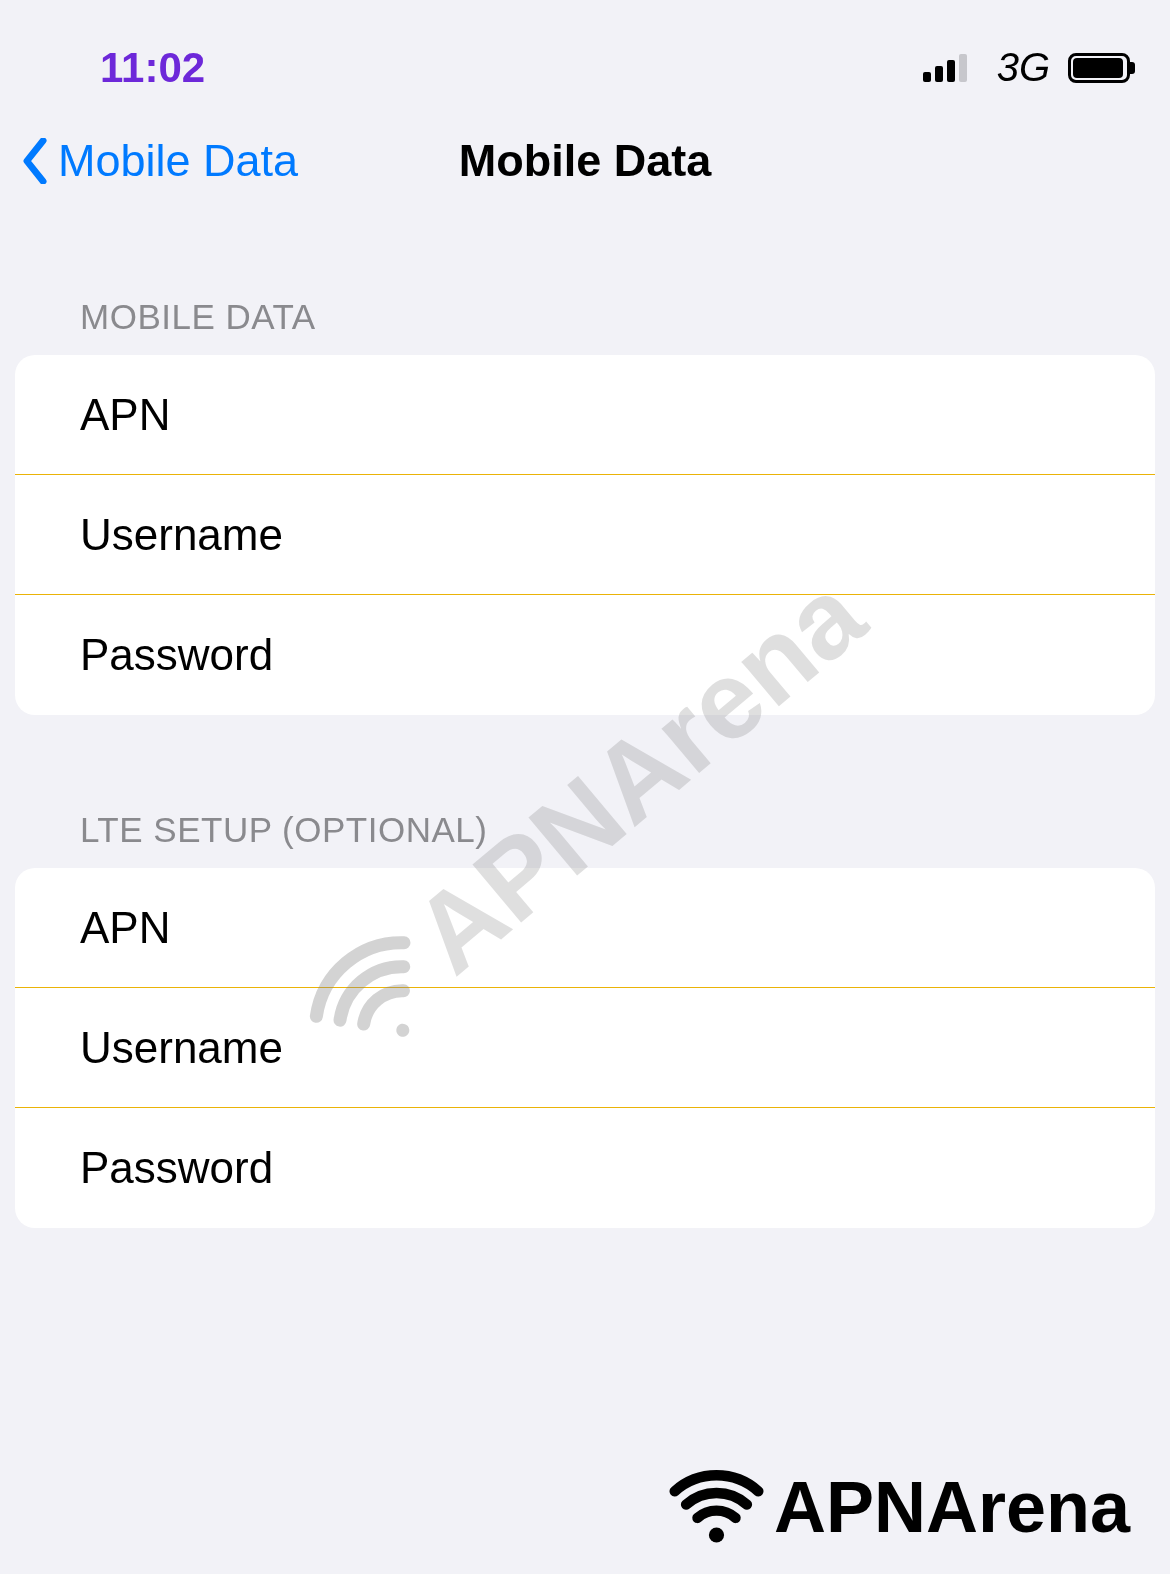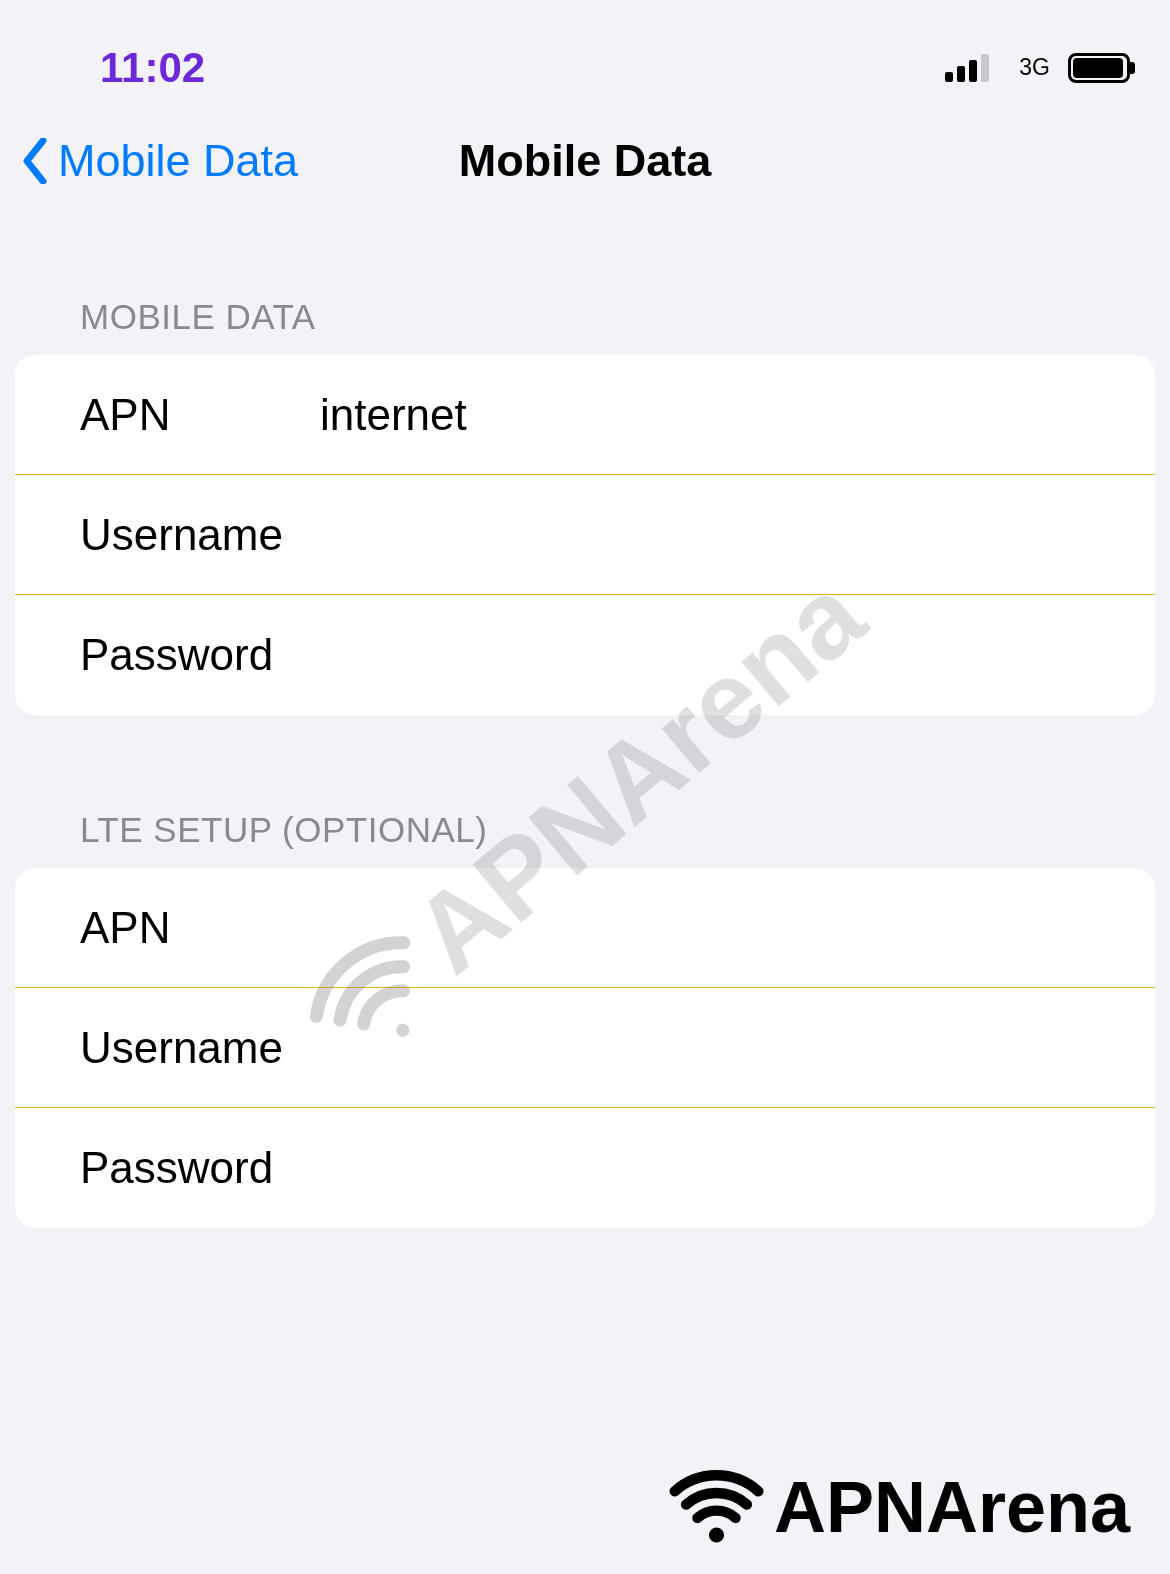--- a/index.html
+++ b/index.html
@@ -41,24 +41,25 @@
     .signal-bar {
       width: 8px;
       background-color: #000;
       border-radius: 2px;
     }
     .signal-bar.b1 { height: 10px; }
     .signal-bar.b2 { height: 16px; }
     .signal-bar.b3 { height: 22px; }
     .signal-bar.b4 { height: 28px; background-color: #c7c7cc; }
     .network-type {
-      font-size: 23px;
+      font-size: 40px;
       font-weight: 400;
       color: #000;
       margin-left: 18px;
+      font-style: italic;
     }
     .battery {
       width: 62px;
       height: 30px;
       border: 3px solid #000;
       border-radius: 8px;
       position: relative;
       margin-left: 6px;
     }
     .battery::after {
@@ -219,21 +220,20 @@
   </div>
   <div class="nav-title">Mobile Data</div>
 </div>
 
 <div class="content">
 
   <div class="section-header">Mobile Data</div>
   <div class="section-group">
     <div class="form-row">
       <div class="form-label">APN</div>
-      <input class="form-input" value="internet" style="">
     </div>
     <div class="form-row">
       <div class="form-label">Username</div>
       <input class="form-input" value="" style="">
     </div>
     <div class="form-row">
       <div class="form-label">Password</div>
       <input class="form-input" value="" style="">
     </div>
   </div>

